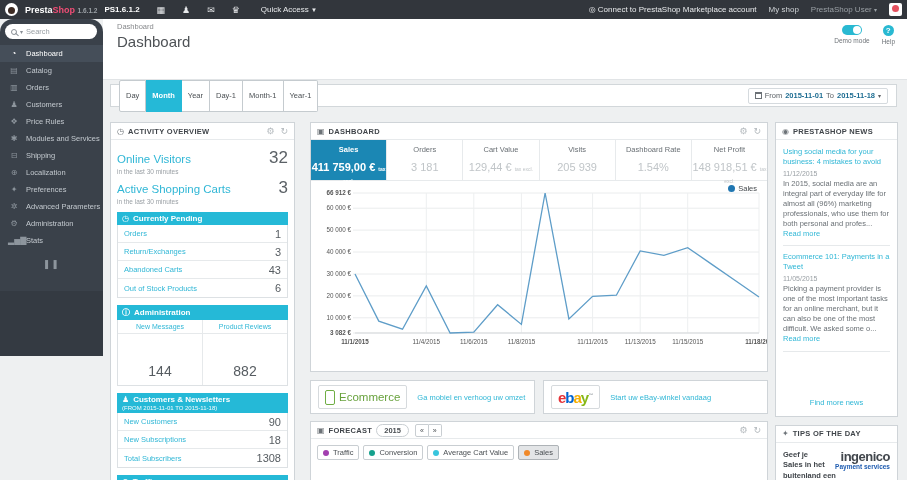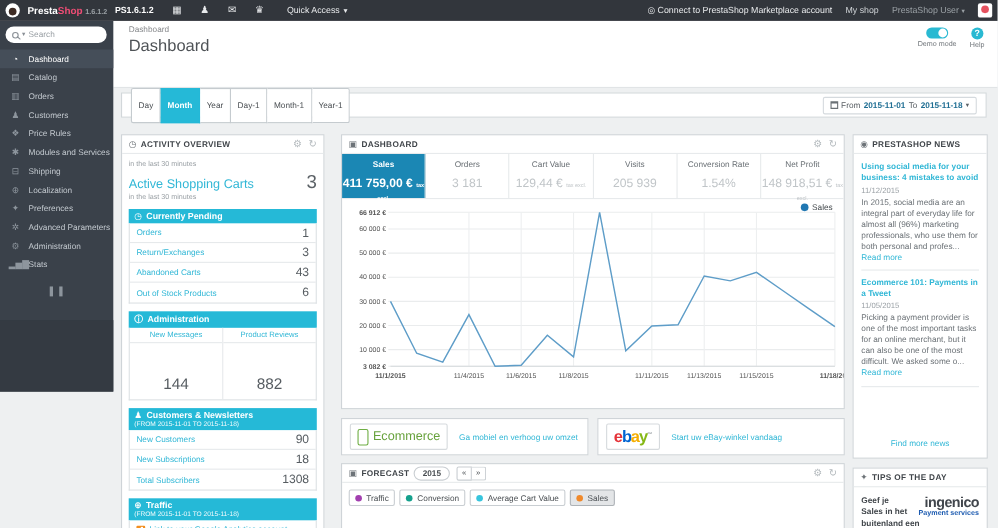--- a/index.html
+++ b/index.html
@@ -20,21 +20,21 @@
   .tb-ico { color: #e8eaec; font-size: 9px; margin-left: 10px; }
   .quick { margin-left: 14px; color: #e8eaec; }
   .tb-right { margin-left: auto; display: flex; align-items: center; gap: 12px; padding-right: 5px; }
   .tb-right .mkt { color: #e8eaec; }
   .tb-right .usr { color: #9aa0a5; }
   .avatar { width: 13px; height: 13px; border-radius: 2px; background: #fff; position: relative; overflow: hidden; }
   .avatar:after { content:""; position:absolute; left:3px; top:2px; width:7px; height:7px; border-radius:50%; background:#e5515f; }
   .caret { font-size: 6px; }
 
   
-  .sidebar { position: absolute; left: 0; top: 19px; width: 103px; height: 337px; background: #3a414a; z-index: 20; }
+  .sidebar { position: absolute; left: 0; top: 19px; width: 103px; height: 337px; background: #3a414a; z-index: 20; border-radius: 13px; }
   .search-box { margin: 5px 6px 6px 5px; height: 15px; background: #fff; border-radius: 8px;
                 display: flex; align-items: center; padding: 0 6px; gap: 3px; }
   .mag { width: 6px; height: 6px; border: 1px solid #8a9096; border-radius: 50%; position: relative; flex: none; }
   .mag:after { content:""; position:absolute; width: 4px; height: 1px; background:#8a9096; right:-3px; bottom:-1px; transform: rotate(40deg); }
   .search-box .caret { color:#8a9096; }
   .search-box input { border: none; outline: none; width: 55px; font-size: 7.5px; color:#444; font-family: inherit; }
   .search-box input::placeholder { color: #9aa0a5; }
   .nav-item { height: 17px; display: flex; align-items: center; gap: 6px; padding-left: 8px;
               color: #c3c9cf; font-size: 7.5px; cursor: pointer; }
   .nav-item .nav-ico { width: 12px; text-align: center; font-size: 8px; color: #8d959d; }
@@ -141,21 +141,21 @@
   .mini-btn:first-child { border-left-width: 1px; border-radius: 2px 0 0 2px; }
   .mini-btn:last-child { border-radius: 0 2px 2px 0; }
   .fc-legend { display: flex; gap: 4px; padding: 6px; }
   .fc-btn { height: 15px; border: 1px solid #c9ced2; border-radius: 2px; background: #fff; display: flex; align-items: center; gap: 4px;
             padding: 0 5px; font-size: 7.5px; color: #4a4f53; cursor: pointer; }
   .fc-btn .dot { width: 6px; height: 6px; border-radius: 50%; }
   .fc-btn.active { background: #e3e5e7; border-color: #aeb3b7; }
 
   
   .news-body { padding: 7px; }
-  .news-title { font-size: 7.5px; font-weight: bold; color: #31b7d6; line-height: 1.3; cursor: pointer; }
+  .news-title { font-size: 7.5px; font-weight: normal; color: #31b7d6; line-height: 1.3; cursor: pointer; }
   .news-date { font-size: 7px; color: #9aa0a5; margin: 3px 0 2px; }
   .news-text { font-size: 7.5px; color: #6b7176; line-height: 1.35; }
   .read-more { color: #31b7d6; cursor: pointer; text-align: center; }
   .news-div { border-top: 1px solid #e6e9eb; margin: 6px 0; }
   .find-more { text-align: center; font-size: 7.5px; color: #31b7d6; padding: 3px 0 2px; cursor: pointer; margin-top: 43px; }
   .tips { margin-top: 8px; height: 132px; overflow: hidden; }
   .tips-body { padding: 7px; }
   .ingenico { float: right; width: 62px; text-align: right; }
   .ingenico .ing-main { font-size: 13px; font-weight: bold; color: #41464c; letter-spacing: -.5px; line-height: 1; }
   .ingenico .ing-sub { font-size: 6.5px; font-weight: bold; color: #1d5bb0; line-height: 1.15; }
@@ -285,20 +285,24 @@
     <div class="panel">
       <div class="panel-hd">
         <span class="hd-ico">◷</span>
         <span class="hd-title">ACTIVITY OVERVIEW</span>
         <span class="hd-icons">
             <span>⚙</span>
             <span>↻</span>
           </span>
       </div>
       <div class="act-body">
+        <div class="kpi-row">
+          <span class="kpi-label">Online Visitors</span>
+          <span class="kpi-value">32</span>
+        </div>
         <div class="kpi-sub">in the last 30 minutes</div>
         <div class="kpi-row">
           <span class="kpi-label">Active Shopping Carts</span>
           <span class="kpi-value">3</span>
         </div>
         <div class="kpi-sub">in the last 30 minutes</div>
 
         <div class="cyansec">
           <div class="sec-title">
               <span>◷</span>
@@ -399,21 +403,21 @@
         </div>
         <div class="metric">
           <div class="m-label">Cart Value</div>
           <div class="m-value"><span>129,44 €</span> <span class="m-suffix">tax excl.</span></div>
         </div>
         <div class="metric">
           <div class="m-label">Visits</div>
           <div class="m-value"><span>205 939</span></div>
         </div>
         <div class="metric">
-          <div class="m-label">Conversion Rate</div>
+          <div class="m-label">Dashboard Rate</div>
           <div class="m-value"><span>1.54%</span></div>
         </div>
         <div class="metric">
           <div class="m-label">Net Profit</div>
           <div class="m-value"><span>148 918,51 €</span> <span class="m-suffix">tax excl.</span></div>
         </div>
       </div>
       <div class="chart-wrap">
         <svg id="sales-svg" width="456" height="186">
             <line x1="42" y1="12.0" x2="448" y2="12.0" stroke="#eaeced"></line>

